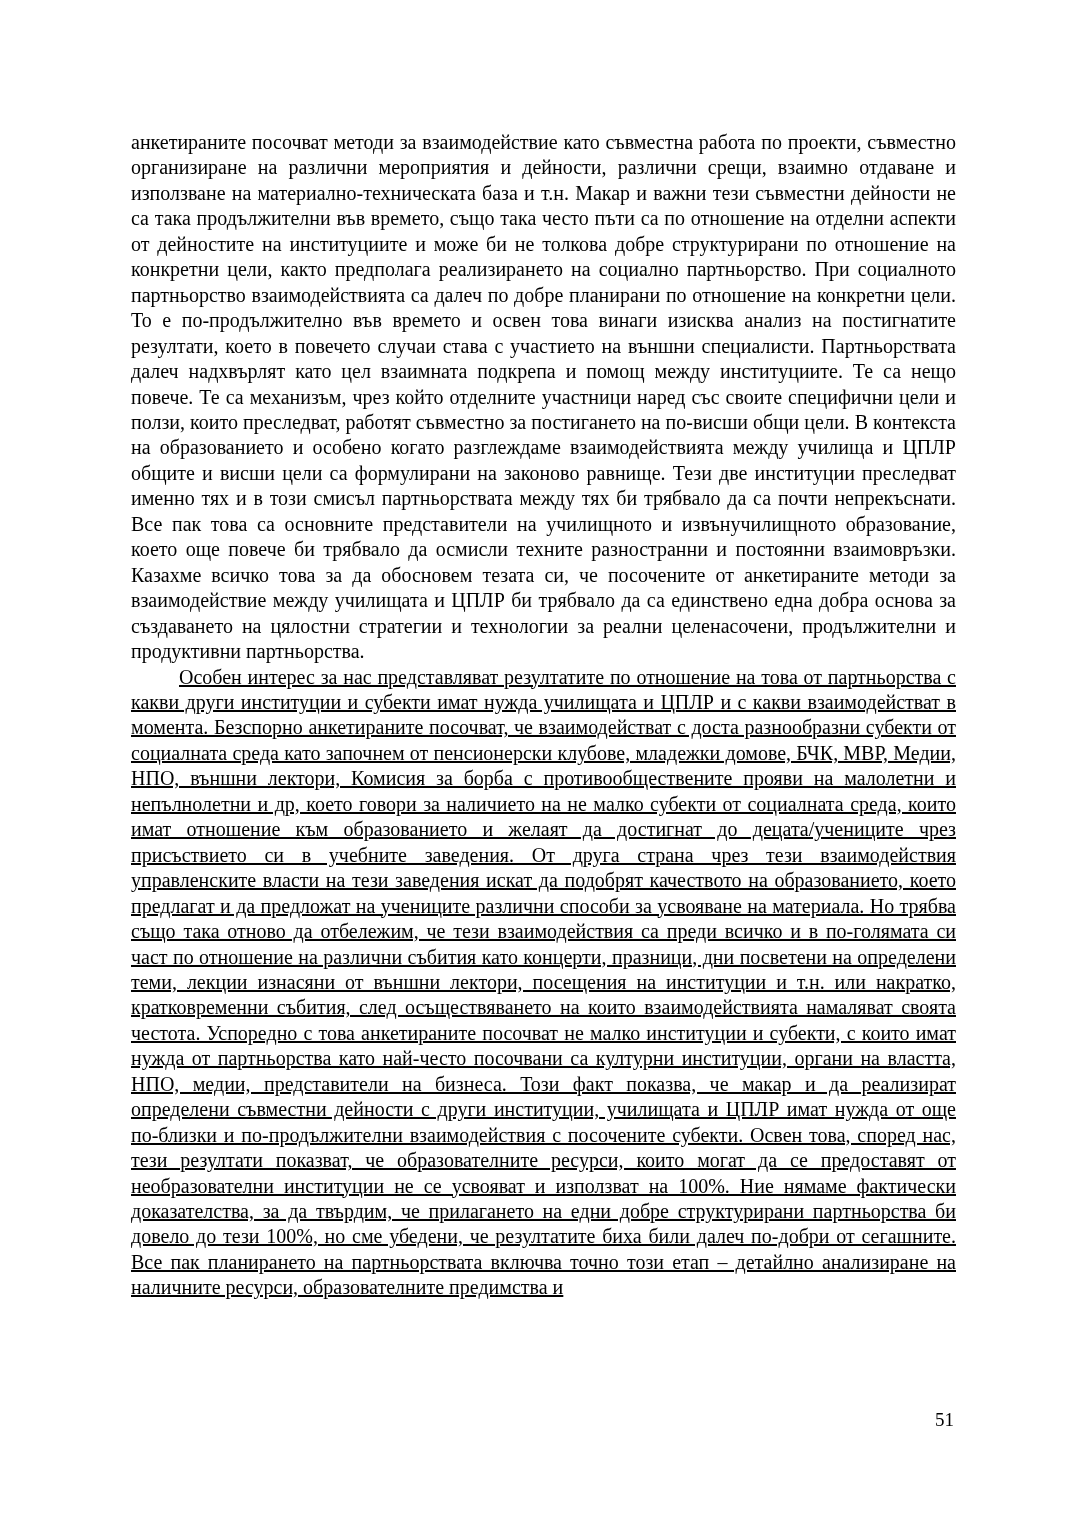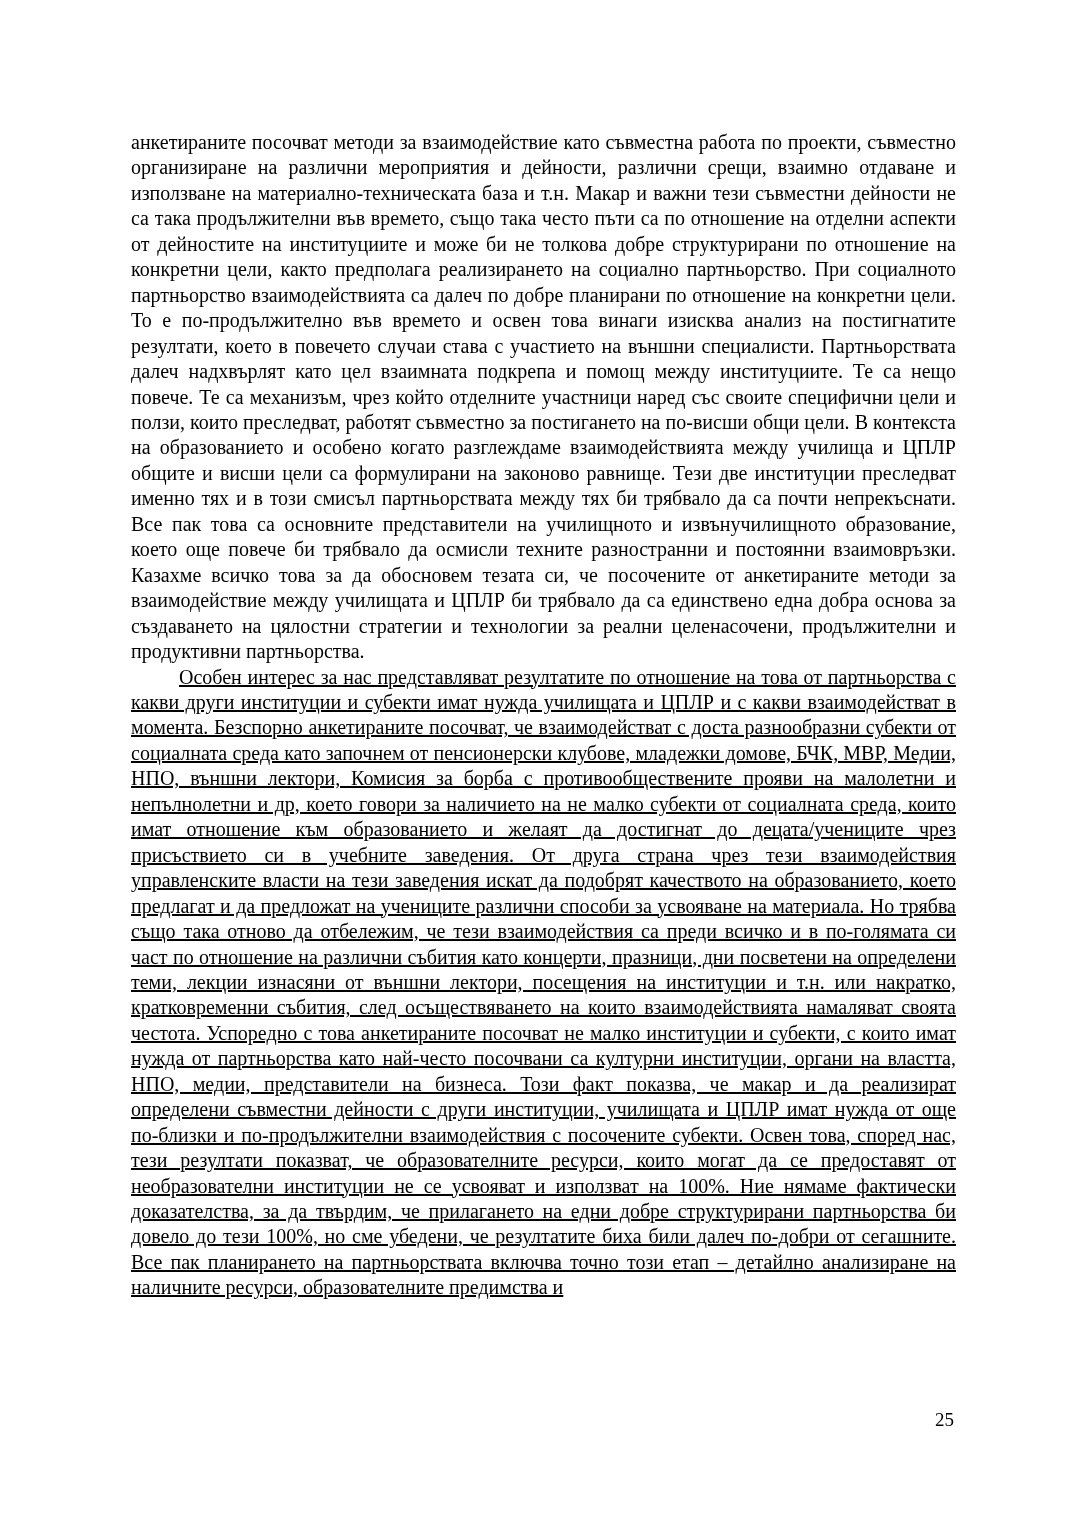--- a/index.html
+++ b/index.html
@@ -45,14 +45,14 @@
   }
 </style>
 </head>
 <body>
 
 <div class="page">
   <div class="text-block">
     <p>анкетираните посочват методи за взаимодействие като съвместна работа по проекти, съвместно организиране на различни мероприятия и дейности, различни срещи, взаимно отдаване и използване на материално-техническата база и т.н. Макар и важни тези съвместни дейности не са така продължителни във времето, също така често пъти са по отношение на отделни аспекти от дейностите на институциите и може би не толкова добре структурирани по отношение на конкретни цели, както предполага реализирането на социално партньорство. При социалното партньорство взаимодействията са далеч по добре планирани по отношение на конкретни цели. То е по-продължително във времето и освен това винаги изисква анализ на постигнатите резултати, което в повечето случаи става с участието на външни специалисти. Партньорствата далеч надхвърлят като цел взаимната подкрепа и помощ между институциите. Те са нещо повече. Те са механизъм, чрез който отделните участници наред със своите специфични цели и ползи, които преследват, работят съвместно за постигането на по-висши общи цели. В контекста на образованието и особено когато разглеждаме взаимодействията между училища и ЦПЛР общите и висши цели са формулирани на законово равнище. Тези две институции преследват именно тях и в този смисъл партньорствата между тях би трябвало да са почти непрекъснати. Все пак това са основните представители на училищното и извънучилищното образование, което още повече би трябвало да осмисли техните разностранни и постоянни взаимовръзки. Казахме всичко това за да обосновем тезата си, че посочените от анкетираните методи за взаимодействие между училищата и ЦПЛР би трябвало да са единствено една добра основа за създаването на цялостни стратегии и технологии за реални целенасочени, продължителни и продуктивни партньорства.</p>
     <p class="indented">Особен интерес за нас представляват резултатите по отношение на това от партньорства с какви други институции и субекти имат нужда училищата и ЦПЛР и с какви взаимодействат в момента. Безспорно анкетираните посочват, че взаимодействат с доста разнообразни субекти от социалната среда като започнем от пенсионерски клубове, младежки домове, БЧК, МВР, Медии, НПО, външни лектори, Комисия за борба с противообществените прояви на малолетни и непълнолетни  и др, което говори за наличието на не малко субекти от социалната среда, които имат отношение към образованието и желаят да достигнат до децата/учениците чрез присъствието си в учебните заведения. От друга страна чрез тези взаимодействия управленските власти на тези заведения искат да подобрят качеството на образованието, което предлагат и да предложат на учениците различни способи за усвояване на материала. Но трябва също така отново да отбележим, че тези взаимодействия са преди всичко и в по-голямата си част по отношение на различни събития като концерти, празници, дни посветени на определени теми, лекции изнасяни от външни лектори, посещения на институции и т.н. или накратко, кратковременни събития, след осъществяването на които взаимодействията намаляват своята честота. Успоредно с това анкетираните посочват не малко институции и субекти, с които имат нужда от партньорства като най-често посочвани са културни институции, органи на властта, НПО, медии, представители на бизнеса. Този факт показва, че макар и да реализират определени съвместни дейности с други институции, училищата и ЦПЛР имат нужда от още по-близки и по-продължителни взаимодействия с посочените субекти. Освен това, според нас, тези резултати показват, че образователните ресурси, които могат да се предоставят от необразователни институции не се усвояват и използват на 100%. Ние нямаме фактически доказателства, за да твърдим, че прилагането на едни добре структурирани партньорства би довело до тези 100%, но сме убедени, че резултатите биха били далеч по-добри от сегашните. Все пак планирането на партньорствата включва точно този етап – детайлно анализиране на наличните ресурси, образователните предимства и</p>
   </div>
-  <div class="page-number">25</div>
+  <div class="page-number">51</div>
 </div>
 
 </body></html>

